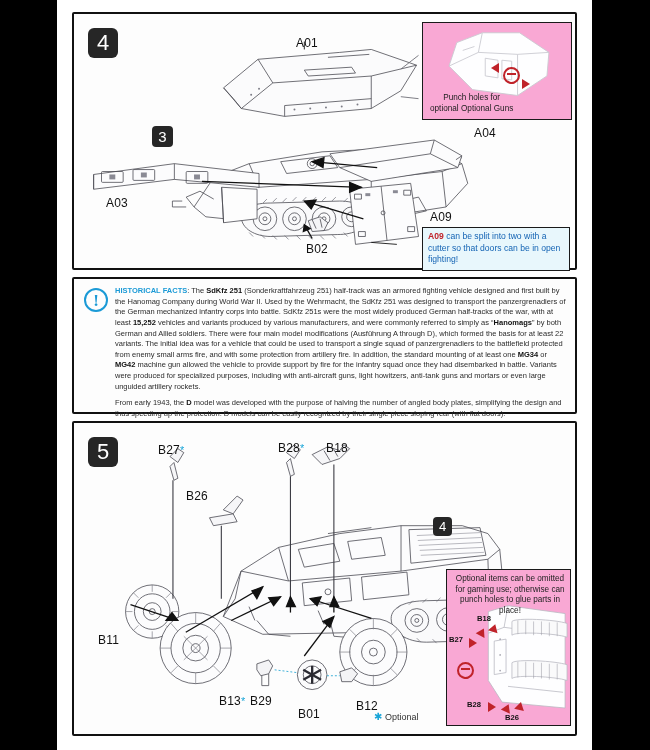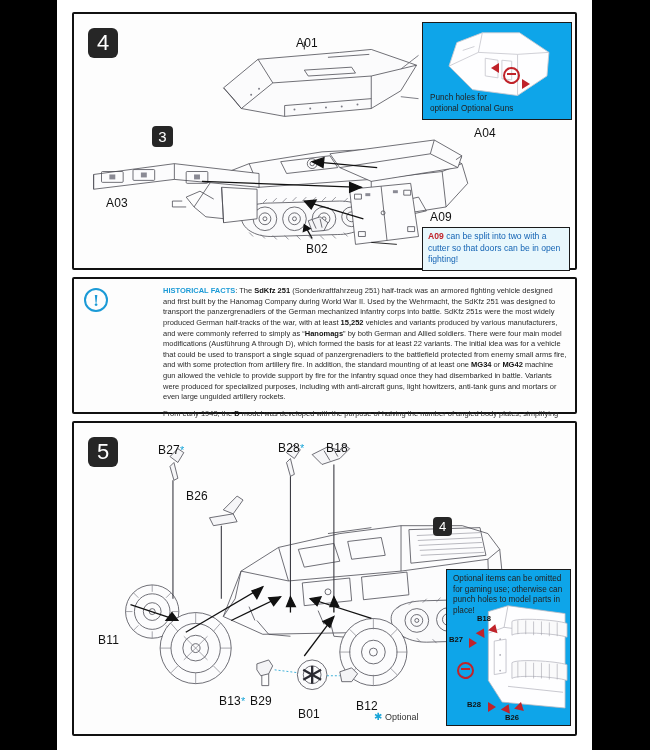--- a/index.html
+++ b/index.html
@@ -62,22 +62,23 @@
   }
   .plabel .ast { color: #19a5d8; font-size: 11px; }
 
   
   .draw { position: absolute; left: 0; top: 0; width: 100%; height: 100%;
           pointer-events: none; }
 
   
   .inset {
     position: absolute;
-    background: #0ea5e9;
+    background: #f9a8d4;
     border: 1.6px solid #1a1a1a;
+    text-align: center;
   }
   #inset-mg { left: 348px; top: 8px; width: 150px; height: 98px; }
   #inset-opt { left: 372px; top: 146px; width: 125px; height: 157px; }
   .inset-cap {
     position: absolute;
     font-size: 8.2px;
     color: #222;
     line-height: 1.28;
   }
 
@@ -108,21 +109,21 @@
     line-height: 1;
   }
   #facts-body {
     position: absolute;
     left: 41px; top: 7px; right: 8px;
     font-size: 7.5px;
     line-height: 1.42;
     color: #2b2b2b;
     text-align: left;
   }
-  #facts-body p { margin-bottom: 6px; margin-left: 48px; }
+  #facts-body p { margin-bottom: 6px; }
   #facts-body p:last-child { margin-bottom: 0; }
   .hf-head { color: #1b9ad6; font-weight: 700; }
   .b { font-weight: 700; color: #111; }
 
   
   #opt-legend {
     position: absolute;
     font-size: 9px;
     color: #333;
   }
@@ -577,21 +578,21 @@
               <circle cx="54" cy="70" r="0.9"></circle>
                 <circle cx="54" cy="86" r="0.9"></circle>
               <circle cx="54" cy="102" r="0.9"></circle>
             </g>
           </g>
         </svg>
 
         <div class="inset-cap" style="left:6px; top:4px; width:114px;">
           <span>Optional items can be omitted</span>
           <span>for gaming use; otherwise can</span>
-          <span>punch holes to model parts in</span>
+          <span>punch holes to glue parts in</span>
           <span>place!</span>
         </div>
 
         <div class="rtri" style="left:30px; top:58px;
              border-left:5px solid transparent; border-right:5px solid transparent;
              border-bottom:8px solid #c0232a; transform:rotate(28deg);"></div>
         <div class="rtri" style="left:42px; top:54px;
              border-left:5px solid transparent; border-right:5px solid transparent;
              border-bottom:8px solid #c0232a; transform:rotate(18deg);"></div>
         <div class="rtri" style="left:22px; top:68px;

